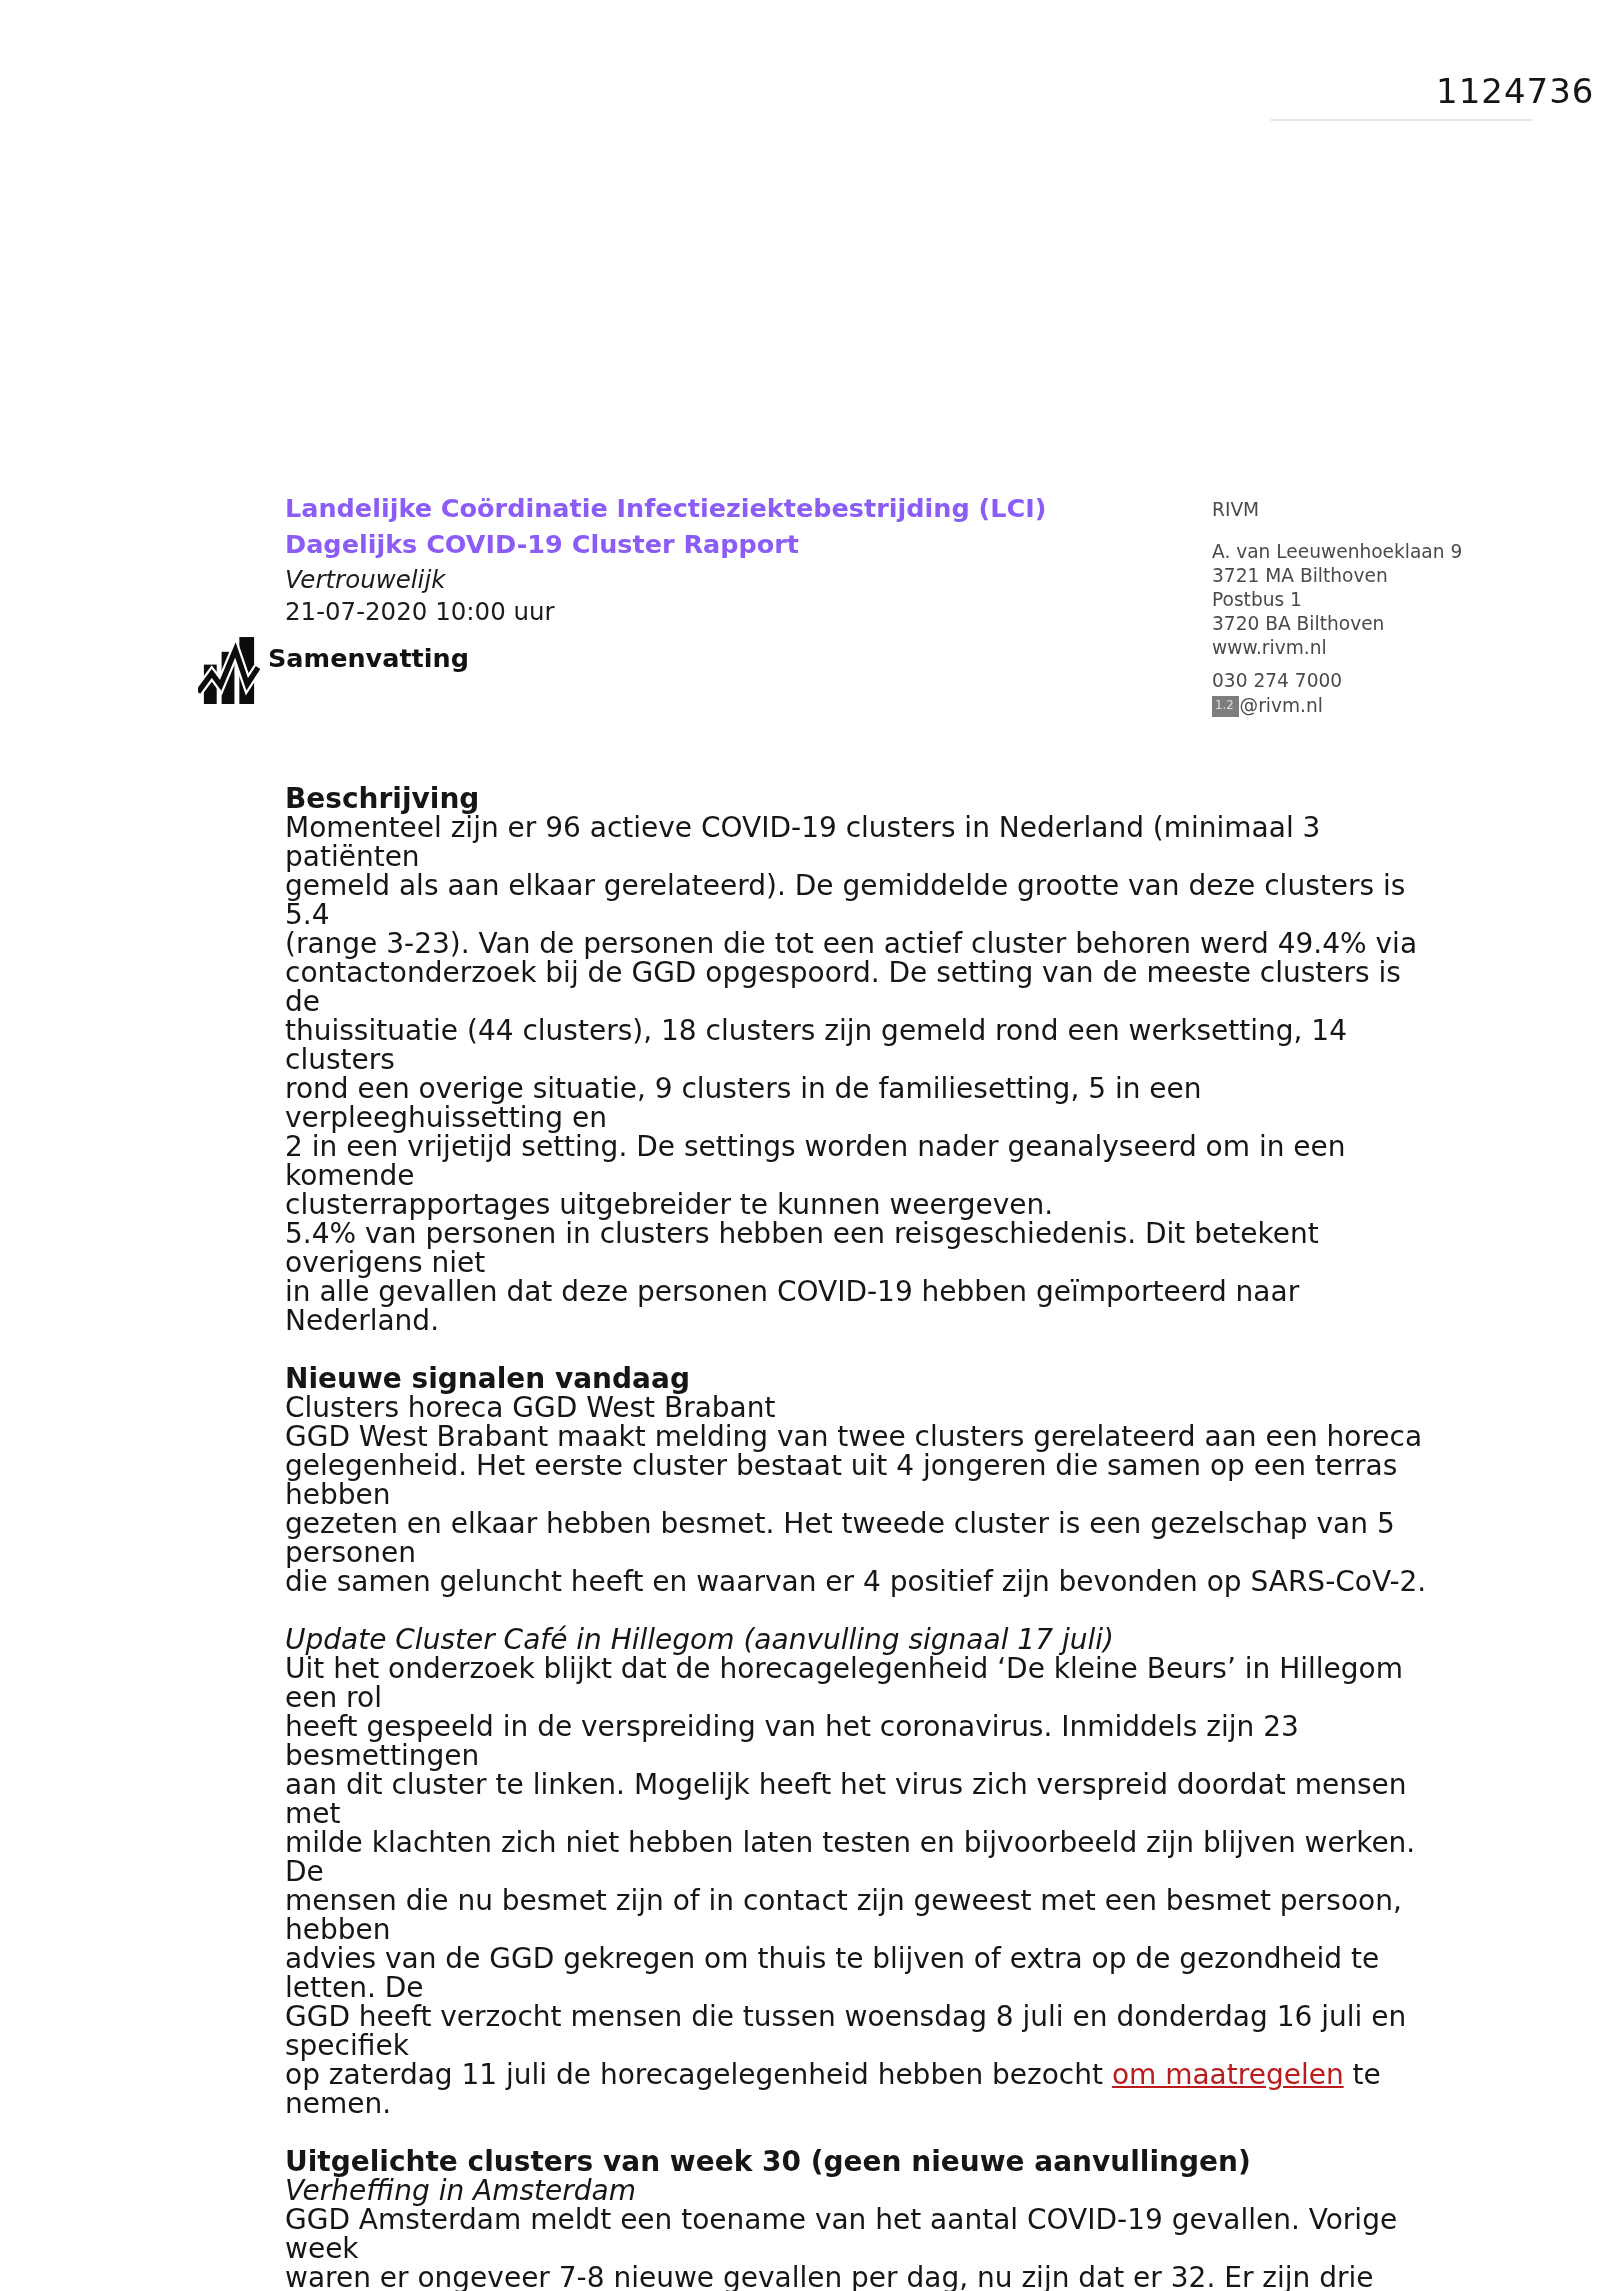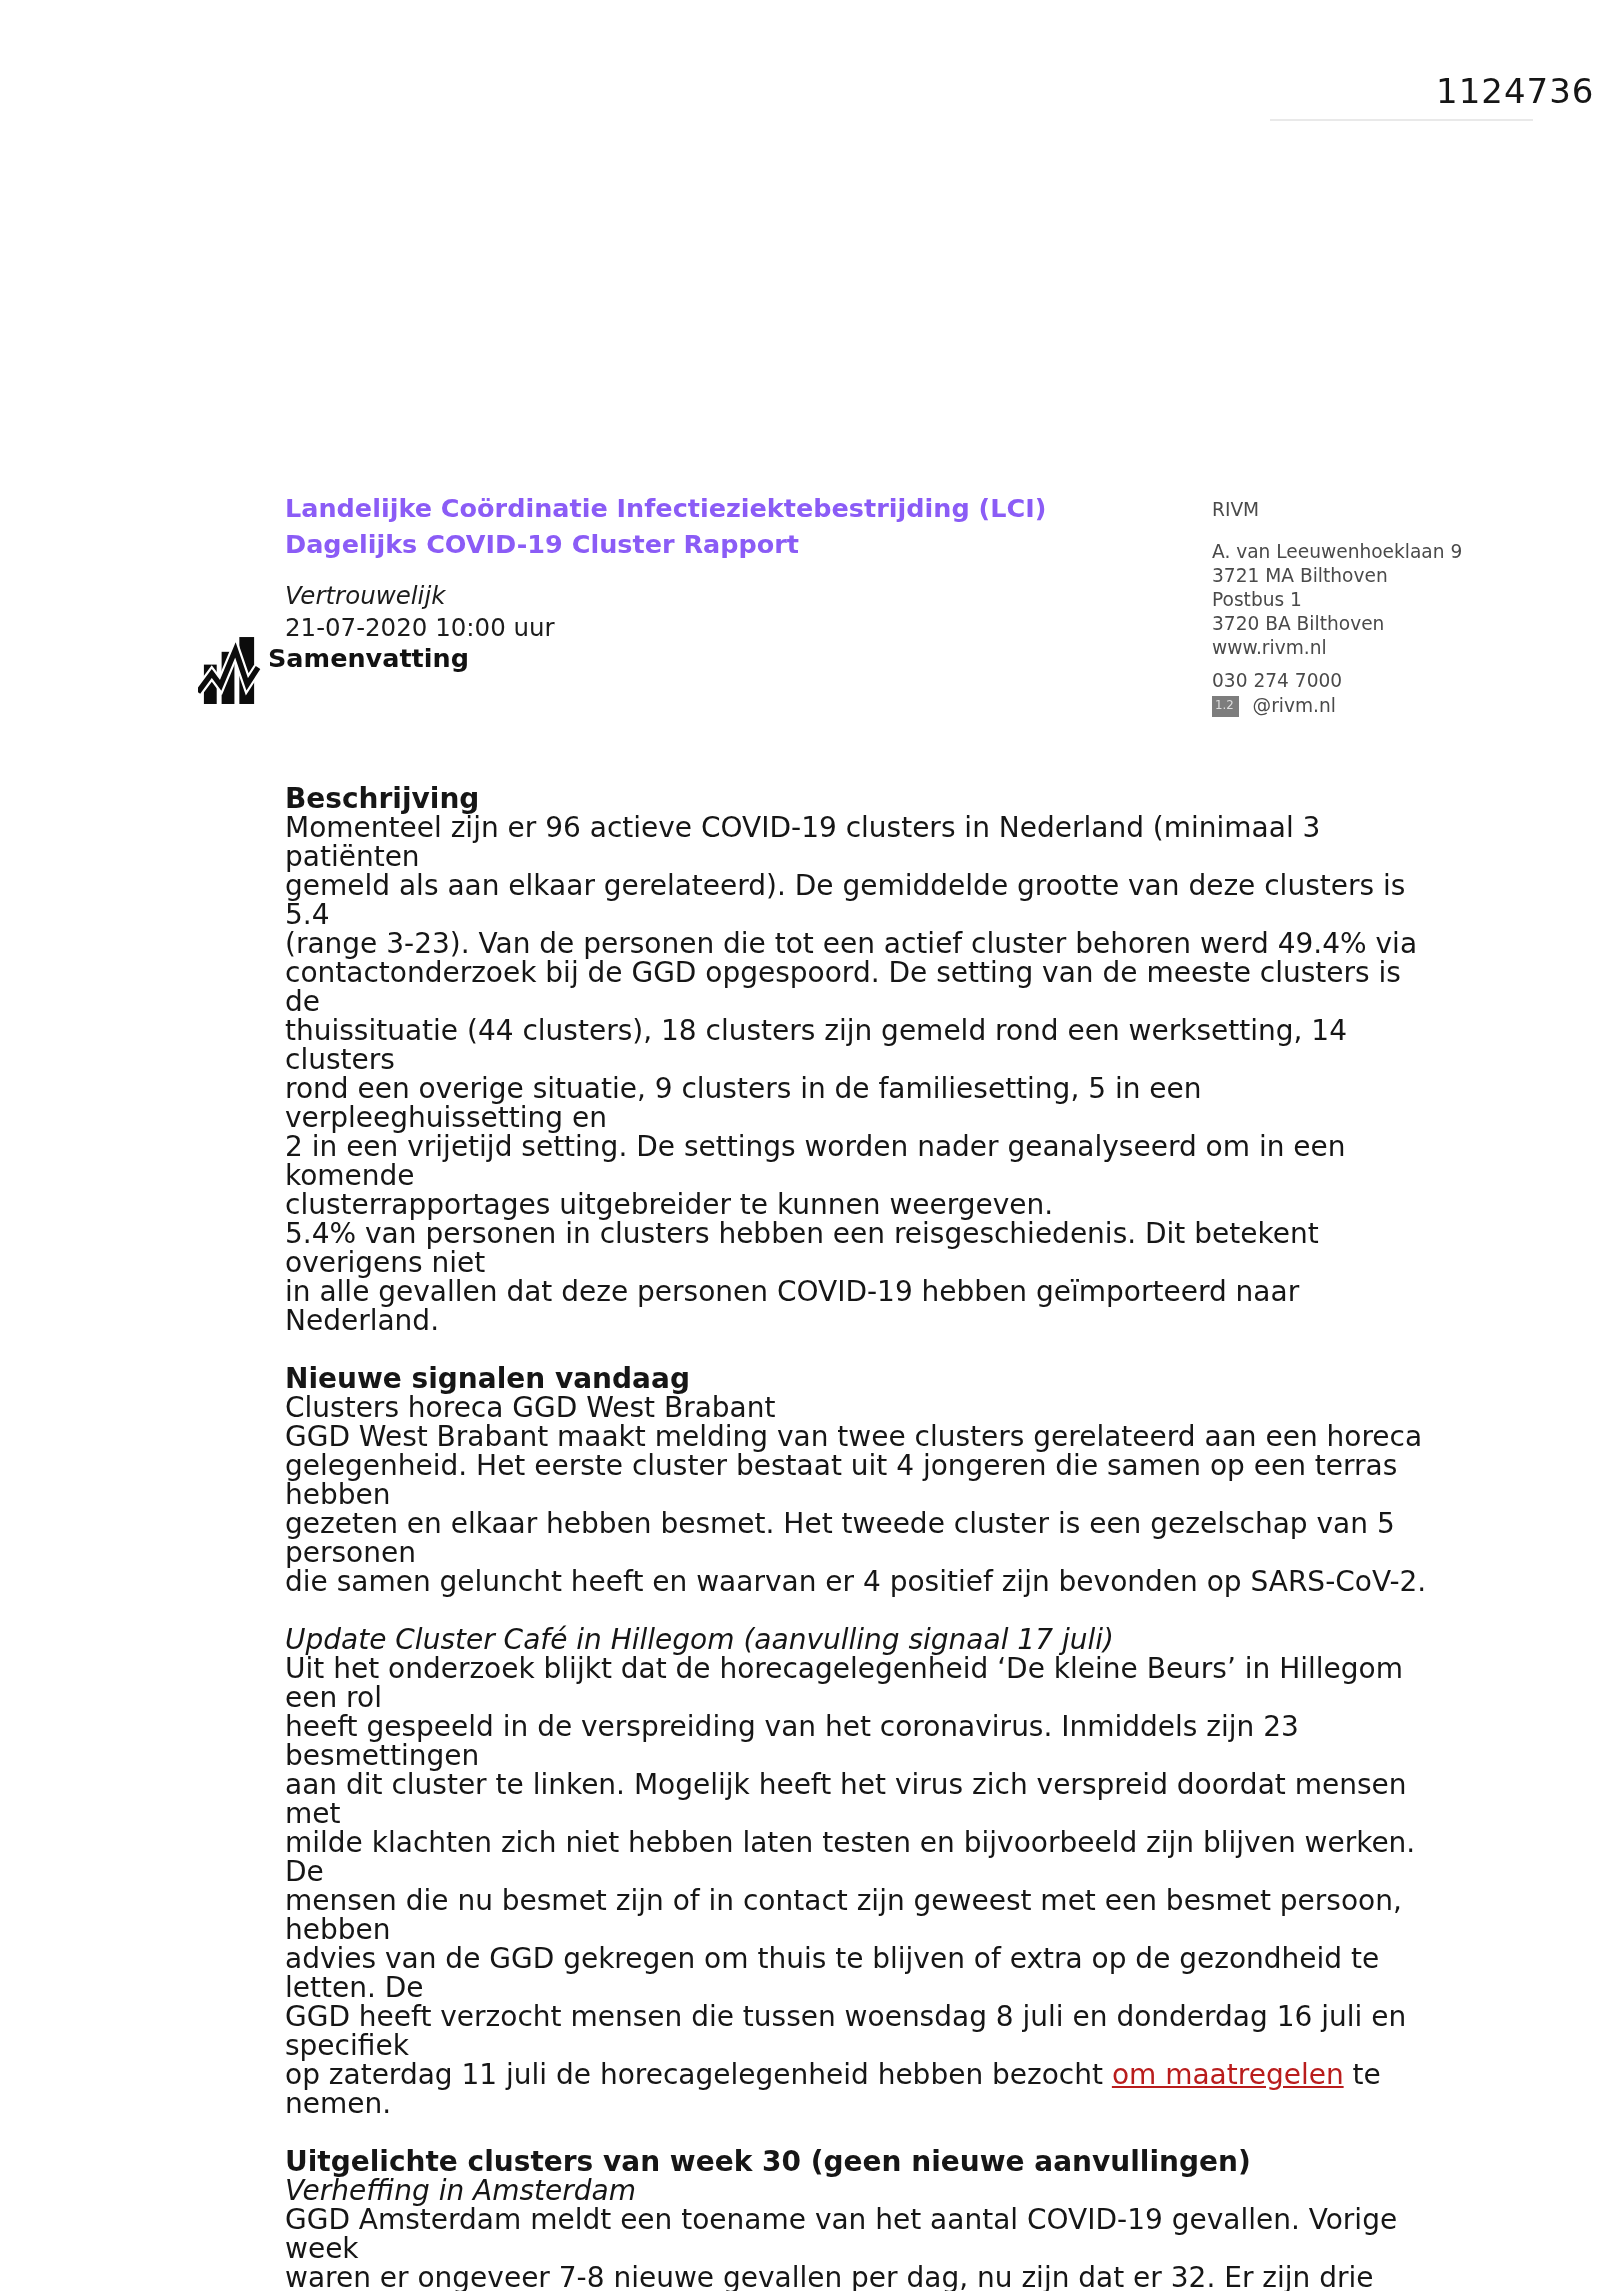--- a/index.html
+++ b/index.html
@@ -36,40 +36,40 @@
     position: absolute;
     left: 198px;
     top: 635px;
     width: 63px;
     height: 73px;
   }
 
   
   .header-block { position: absolute; left: 285px; top: 490px; width: 823px; }
   .doc-title { font-weight: bold; font-size: 25.5px; line-height: 36px; color: #8b5cf6; }
-  .confidential { font-style: italic; font-size: 24.5px; line-height: 32px; margin-top: 18px; }
+  .confidential { font-style: italic; font-size: 24.5px; line-height: 32px; margin-top: 2px; }
   .doc-datetime { font-size: 24.5px; line-height: 32px; }
   .summary-heading {
     position: absolute; left: 268px; top: 643px;
     font-weight: bold; font-size: 25.5px; color: #121212;
   }
 
   
   .contact {
     position: absolute; left: 1212px; top: 498px; width: 323px;
     font-size: 18.6px; line-height: 24px; color: #4a4a4a;
   }
   .contact .org { margin-bottom: 17.6px; }
   .contact .phone { margin-top: 9.8px; }
   .email-row { display: flex; align-items: center; margin-top: 1px; }
   .redaction-box {
     background: #7d7d7d; color: #dedede;
     font-size: 11.8px; line-height: 1;
     padding: 4.9px 4.9px 4.9px 2.9px;
-    margin-right: 14px;
+    margin-right: 1px;
     min-width: 25.5px;
     box-sizing: border-box;
   }
 
   
   .body-block {
     position: absolute; left: 285px; top: 784px; width: 1147px;
     font-size: 28px; line-height: 29px; color: #161616;
   }
   .body-block p, .body-block h2, .body-block h3 {

